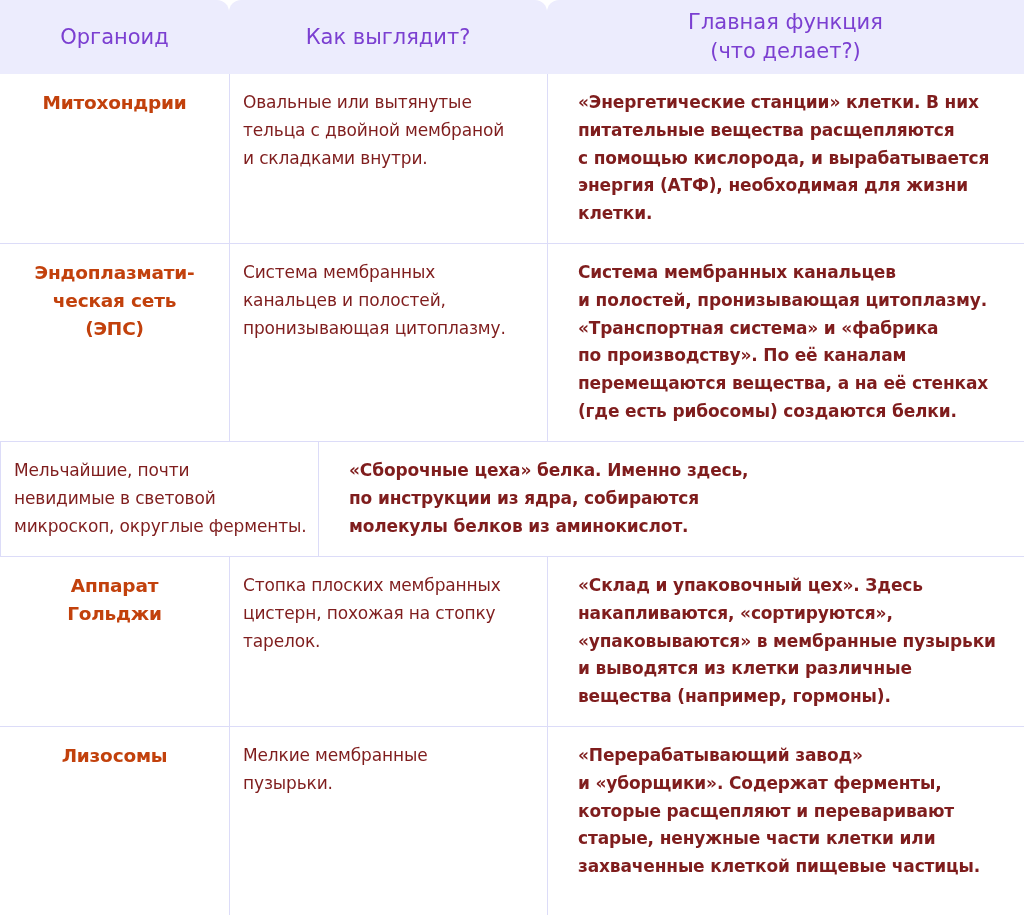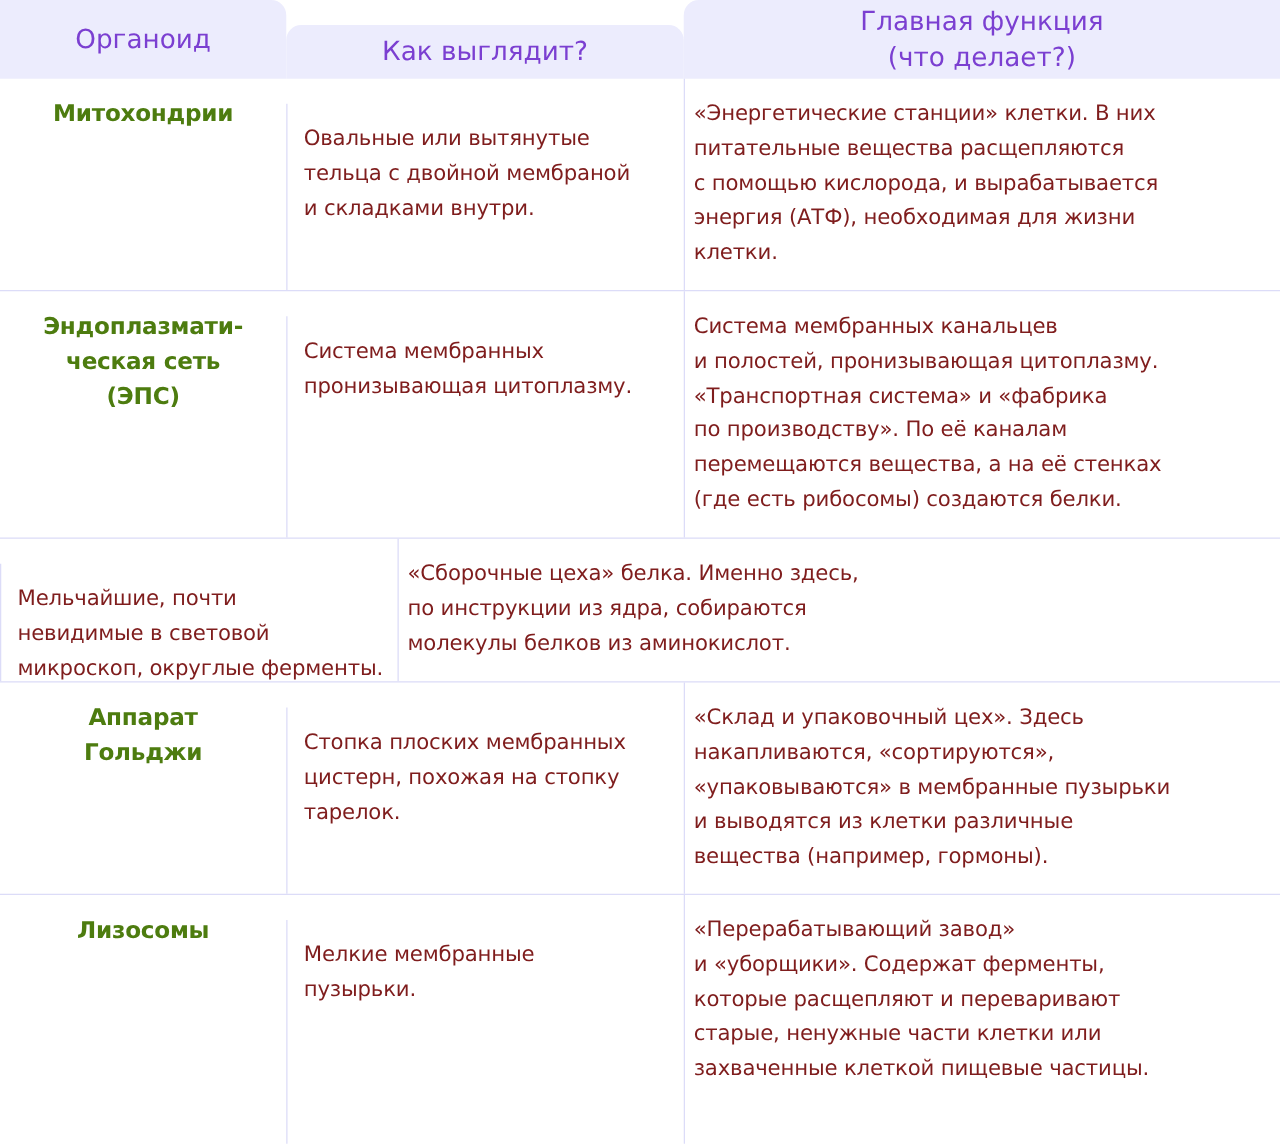--- a/index.html
+++ b/index.html
@@ -1,34 +1,34 @@
 <!DOCTYPE html>
 <html><head>
 <meta charset="utf-8">
 <style>
   html, body { margin: 0; padding: 0; background: #ffffff; }
   body { width: 1024px; height: 915px; overflow: hidden; font-family: "DejaVu Sans", sans-serif; }
   .table { position: relative; width: 1024px; }
-  .hdr-row { display: flex; height: 63px; }
+  .hdr-row { display: flex; height: 74px; }
   .hdr-cell {
     background: #ececfd; color: #7b3fd1; font-size: 21px; line-height: 29px;
     text-align: center; display: flex; align-items: center; justify-content: center;
     border-radius: 12px 12px 0 0; box-sizing: border-box; padding: 0 8px;
   }
   .c1 { width: 229px; }
-  .c2 { width: 318px; margin-top: 20px; }
+  .c2 { width: 318px; }
   .c3 { width: 477px; }
   .hdr-cell.c1 { border-top-left-radius: 0; }
   .hdr-cell.c3 { border-top-right-radius: 0; }
   .row { display: flex; border-top: 1.5px solid #dcdcf8; box-sizing: border-box; }
   .row.first { border-top: none; }
   .cell { box-sizing: border-box; font-size: 17px; line-height: 27.8px; color: #7f1d1d; }
-  .cell.c1 { text-align: center; padding: 15px 10px 0 10px; font-size: 18.5px; color: #4d7c0f; font-weight: 600; letter-spacing: -0.2px; }
+  .cell.c1 { text-align: center; padding: 15px 10px 0 10px; font-size: 18.5px; color: #c2410c; font-weight: 600; letter-spacing: -0.2px; }
   .cell.c2 { border-left: 1.5px solid #dcdcf8; padding: 15px 6px 0 13px; letter-spacing: -0.15px; }
-  .cell.c3 { border-left: 1.5px solid #dcdcf8; padding: 15px 6px 0 7px; letter-spacing: -0.15px; }
+  .cell.c3 { border-left: 1.5px solid #dcdcf8; padding: 15px 6px 0 30px; letter-spacing: -0.15px; font-weight: bold; }
   .line { display: block; white-space: nowrap; }
 </style>
 </head>
 <body>
 
 <div class="table">
   <div class="hdr-row">
     <div class="hdr-cell c1">
       <div>
         <span class="line">Органоид</span>
@@ -66,20 +66,21 @@
   </div>
 
   <div class="row" style="height:198px">
     <div class="cell c1">
       <span class="line">Эндоплазмати-</span>
       <span class="line">ческая сеть</span>
       <span class="line">(ЭПС)</span>
     </div>
     <div class="cell c2">
       <span class="line">Система мембранных</span>
+      <span class="line">канальцев и полостей,</span>
       <span class="line">пронизывающая цитоплазму.</span>
     </div>
     <div class="cell c3">
       <span class="line">Система мембранных канальцев</span>
       <span class="line">и полостей, пронизывающая цитоплазму.</span>
       <span class="line">«Транспортная система» и «фабрика</span>
       <span class="line">по производству». По её каналам</span>
       <span class="line">перемещаются вещества, а на её стенках</span>
       <span class="line">(где есть рибосомы) создаются белки.</span>
     </div>

